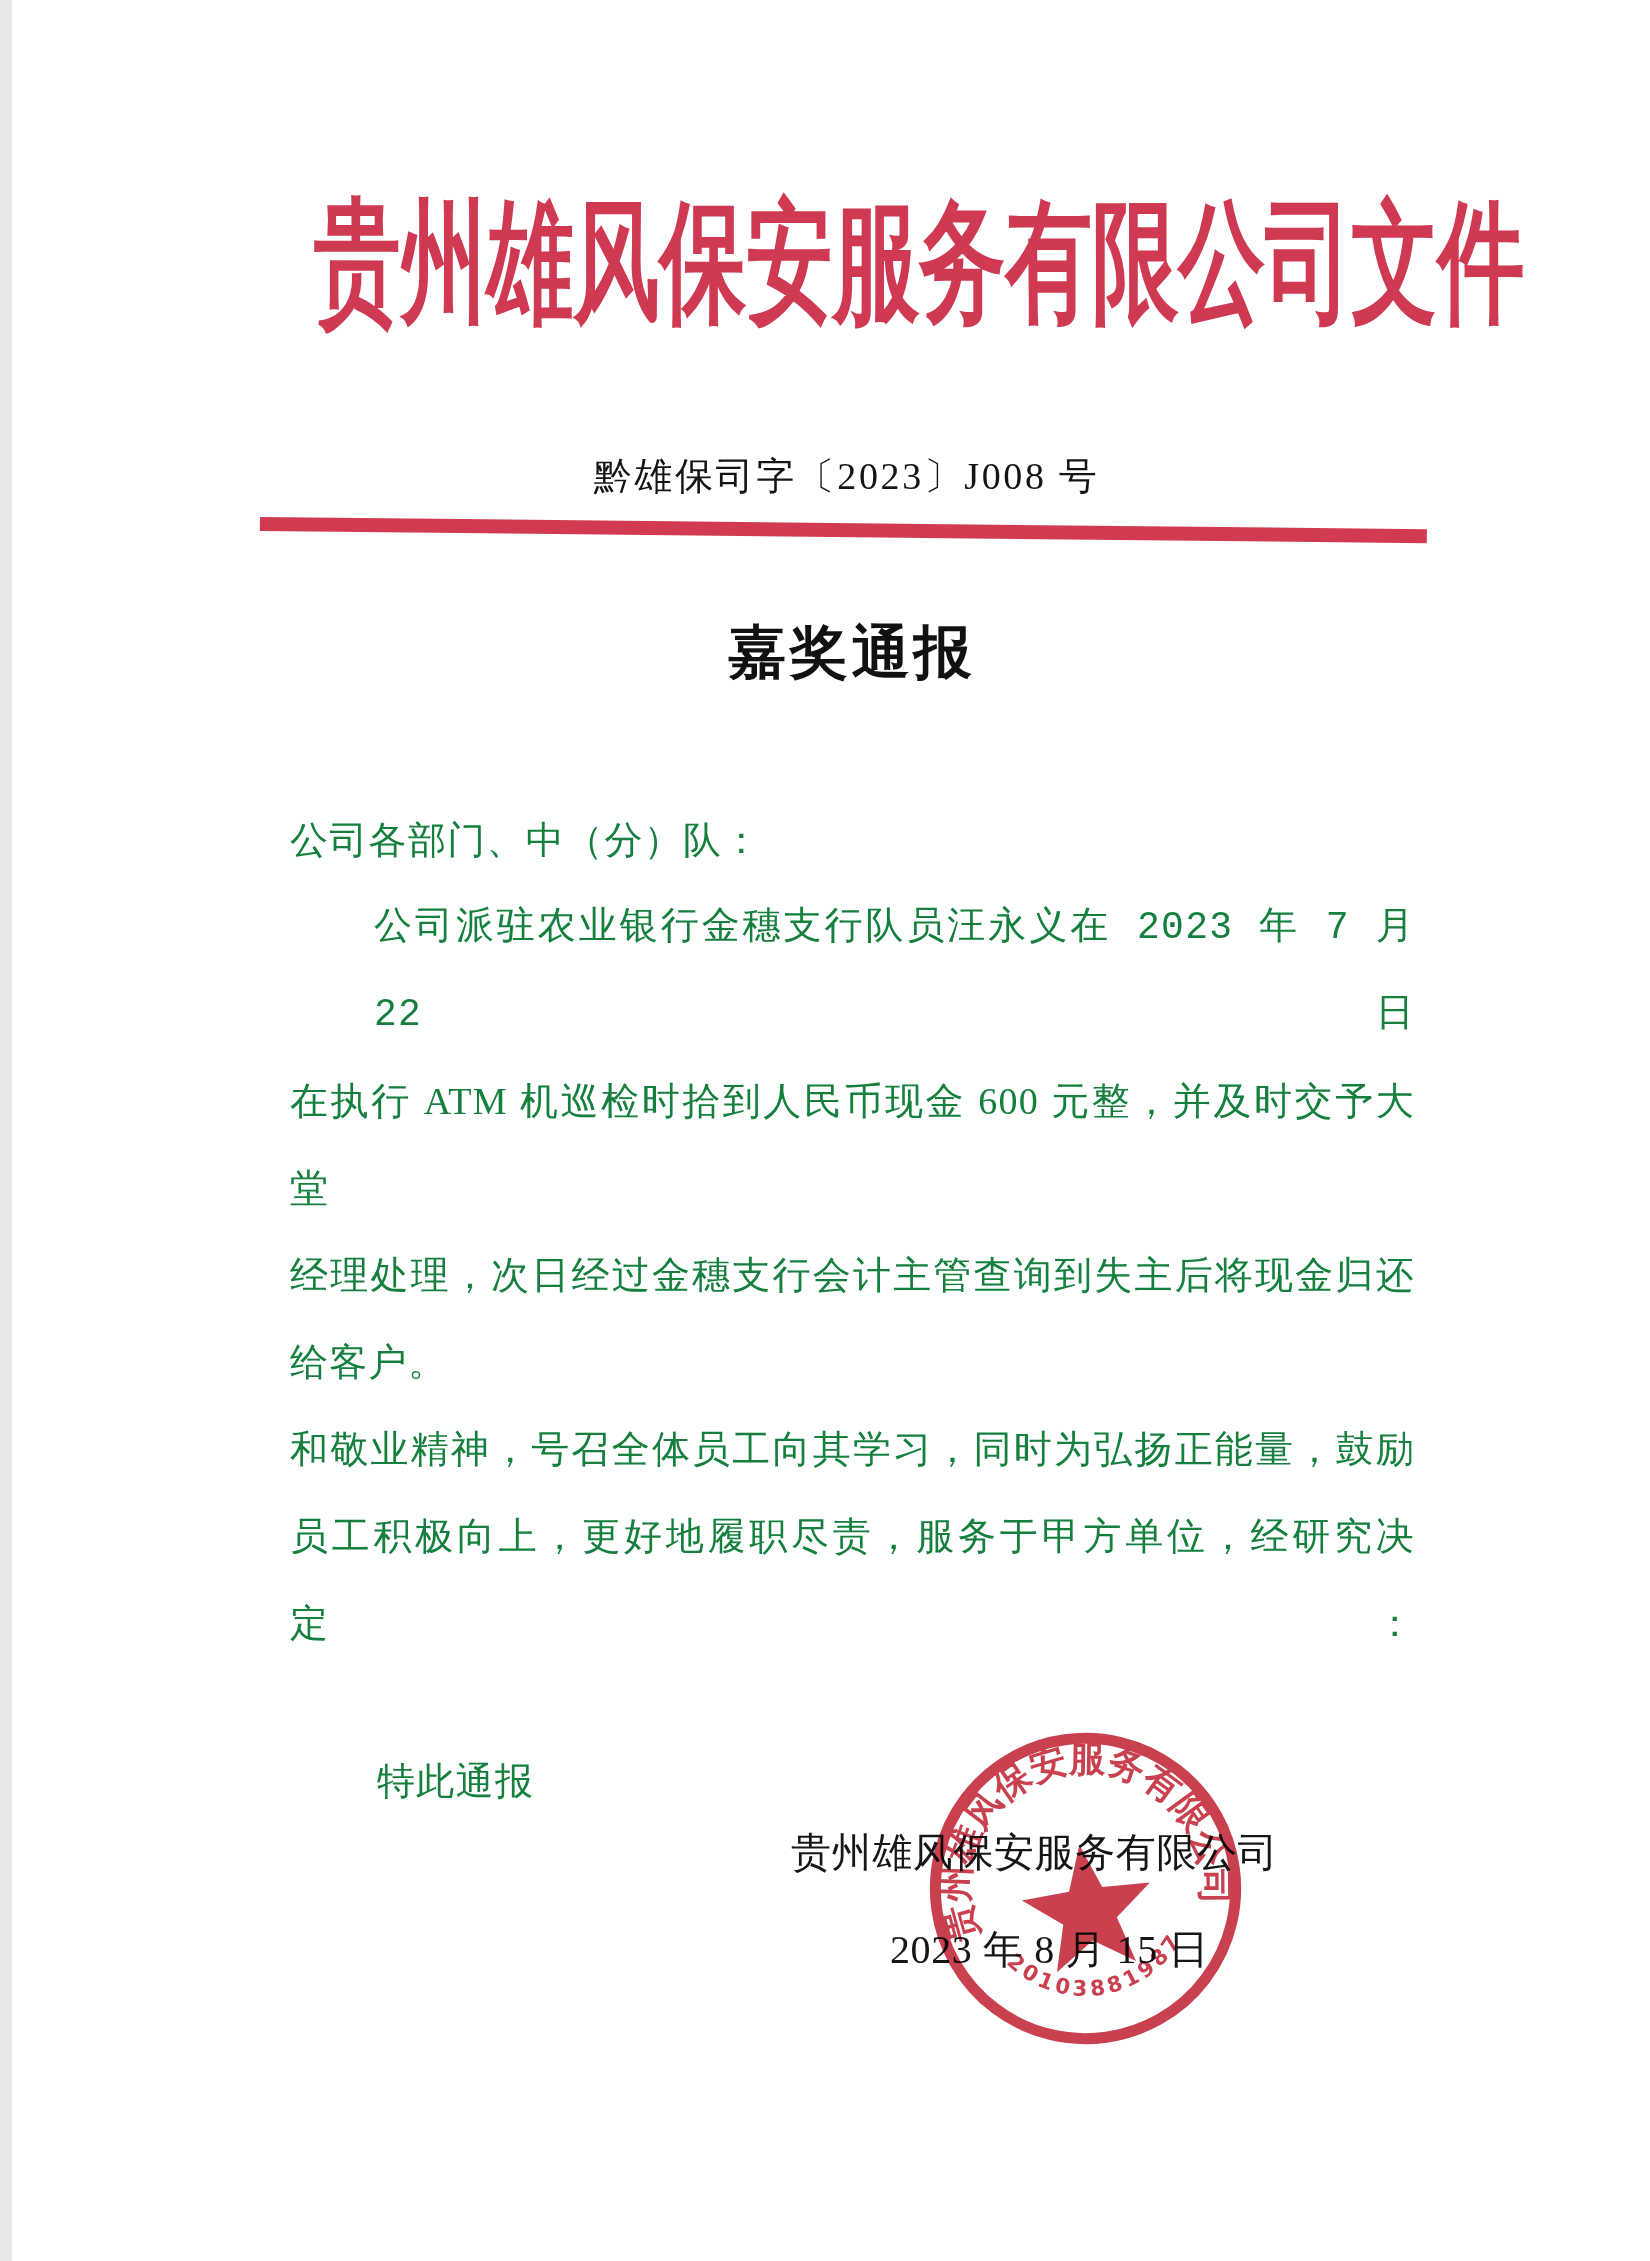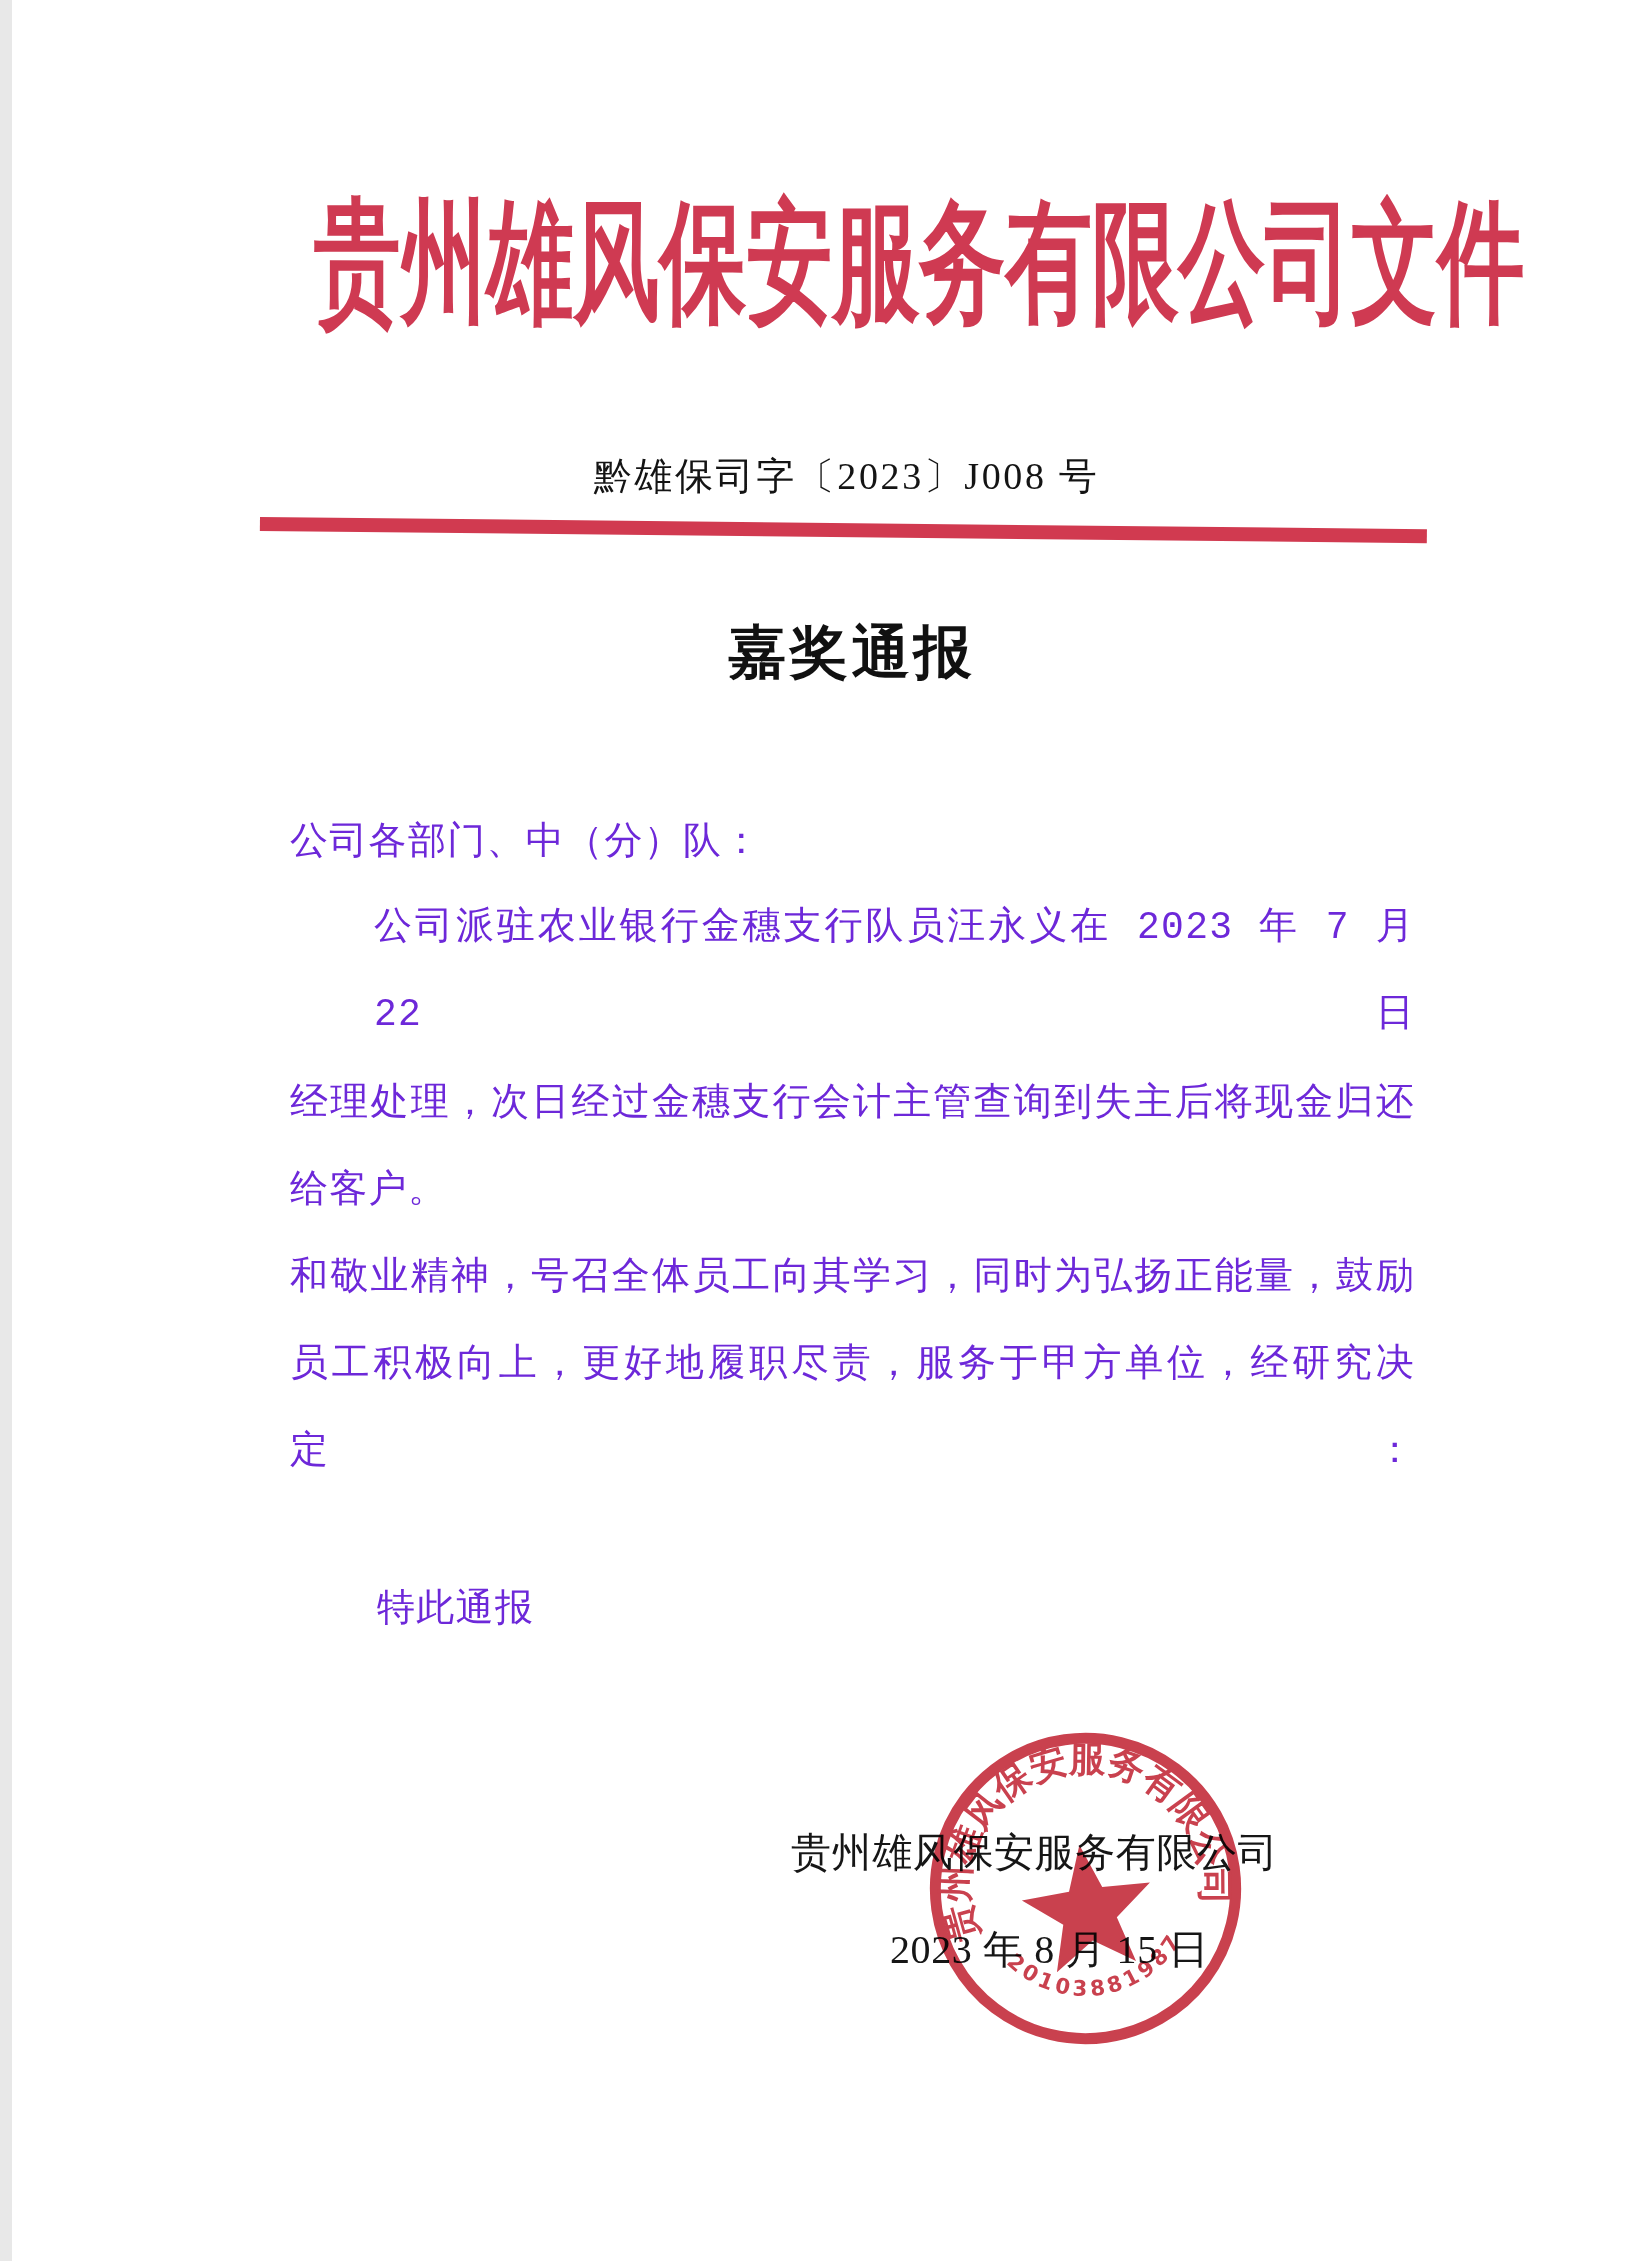--- a/index.html
+++ b/index.html
@@ -43,21 +43,21 @@
     font-weight:600;
     letter-spacing:3.9px;
     color:#111;
   }
   
   .body-block{
     position:absolute;top:797px;left:278px;
     width:1125px;
     font-size:38px;line-height:87px;
     letter-spacing:1.3px;
-    color:#6d28d9;
+    color:#15803d;
   }
   .line{text-align:justify;text-align-last:justify;}
   .line.short{text-align-last:left;}
   .line.indent{padding-left:84px;font-family:Liberation Mono, monospace;}
   .closing{
     margin-top:71px;
     padding-left:87px;
     text-align:center;text-align-last:left;
   }
   .signature{
@@ -90,20 +90,21 @@
 
   <div class="doc-number">黔雄保司字〔2023〕J008 号</div>
 
   <div class="red-rule" style="background:#d13a50;"></div>
 
   <div class="notice-title">嘉奖通报</div>
 
   <div class="body-block">
     <div class="line short">公司各部门、中（分）队：</div>
     <div class="line indent">公司派驻农业银行金穗支行队员汪永义在 2023 年 7 月 22 日</div>
+    <div class="line">在执行 ATM 机巡检时拾到人民币现金 600 元整，并及时交予大堂</div>
     <div class="line">经理处理，次日经过金穗支行会计主管查询到失主后将现金归还</div>
     <div class="line short">给客户。</div>
     <div class="line">和敬业精神，号召全体员工向其学习，同时为弘扬正能量，鼓励</div>
     <div class="line">员工积极向上，更好地履职尽责，服务于甲方单位，经研究决定：</div>
     <div class="closing">特此通报</div>
   </div>
 
   <div class="signature">贵州雄风保安服务有限公司</div>
 
   <div class="date">2023 年 8 月 15 日</div>

